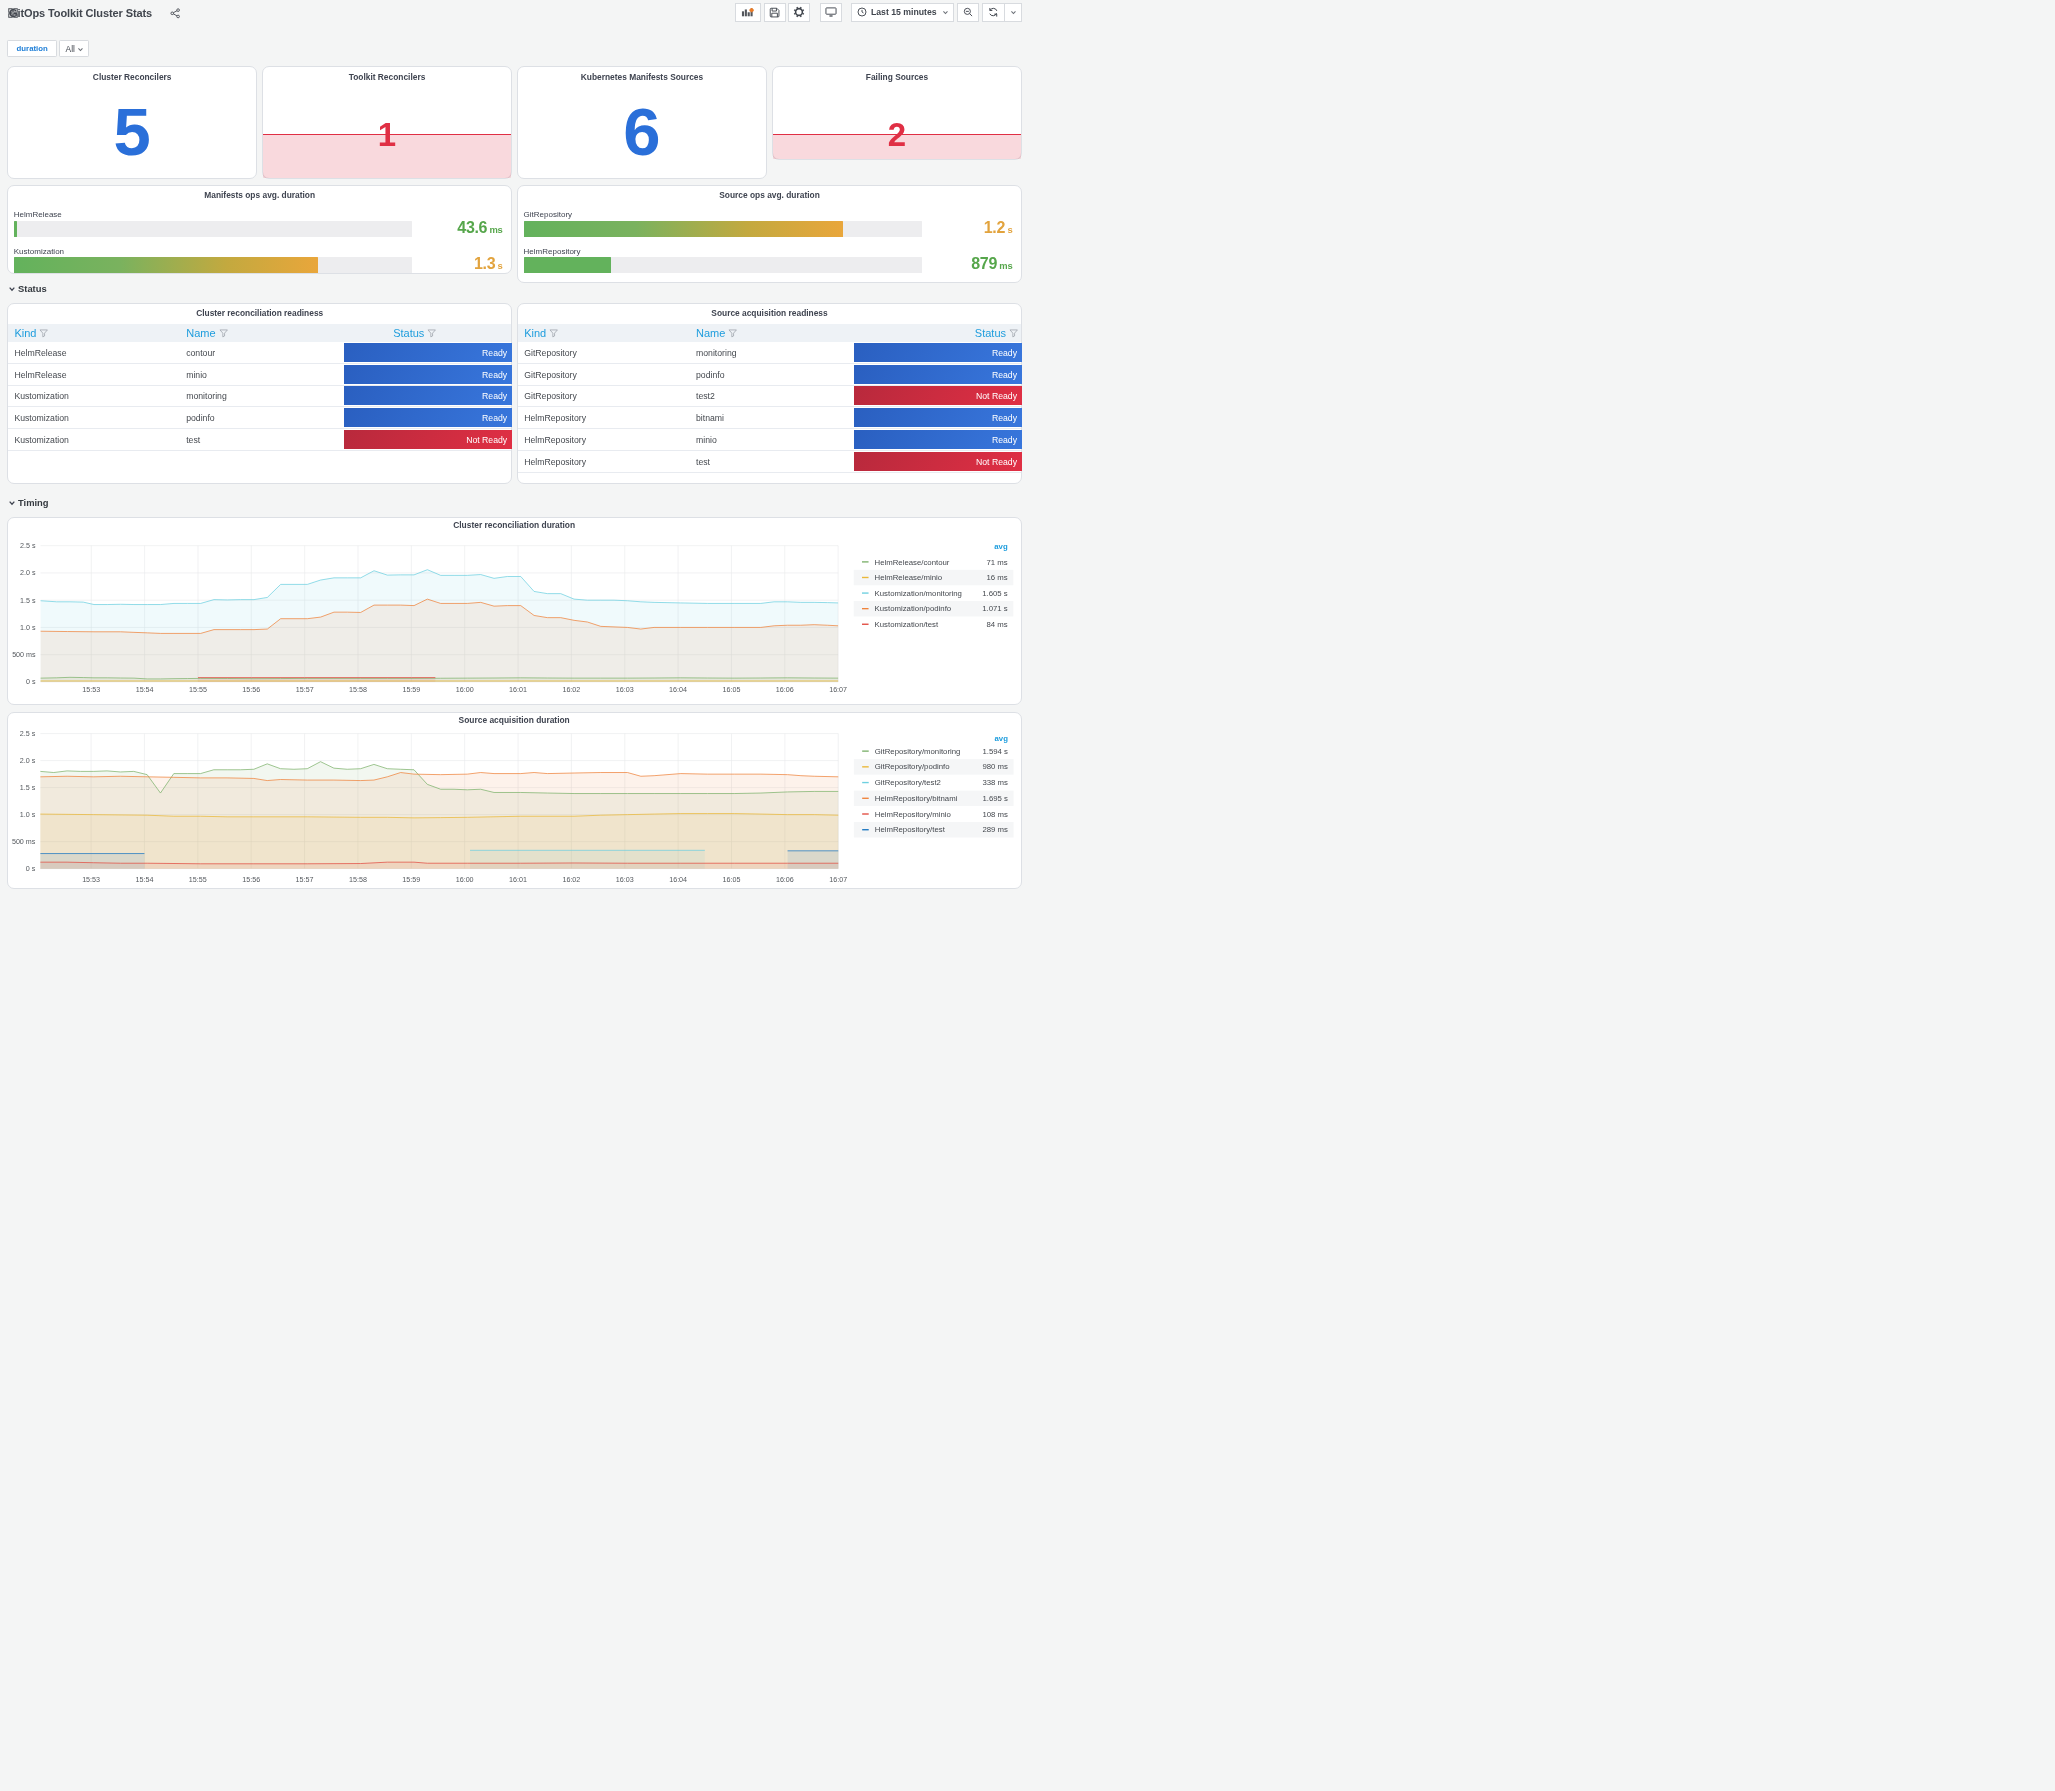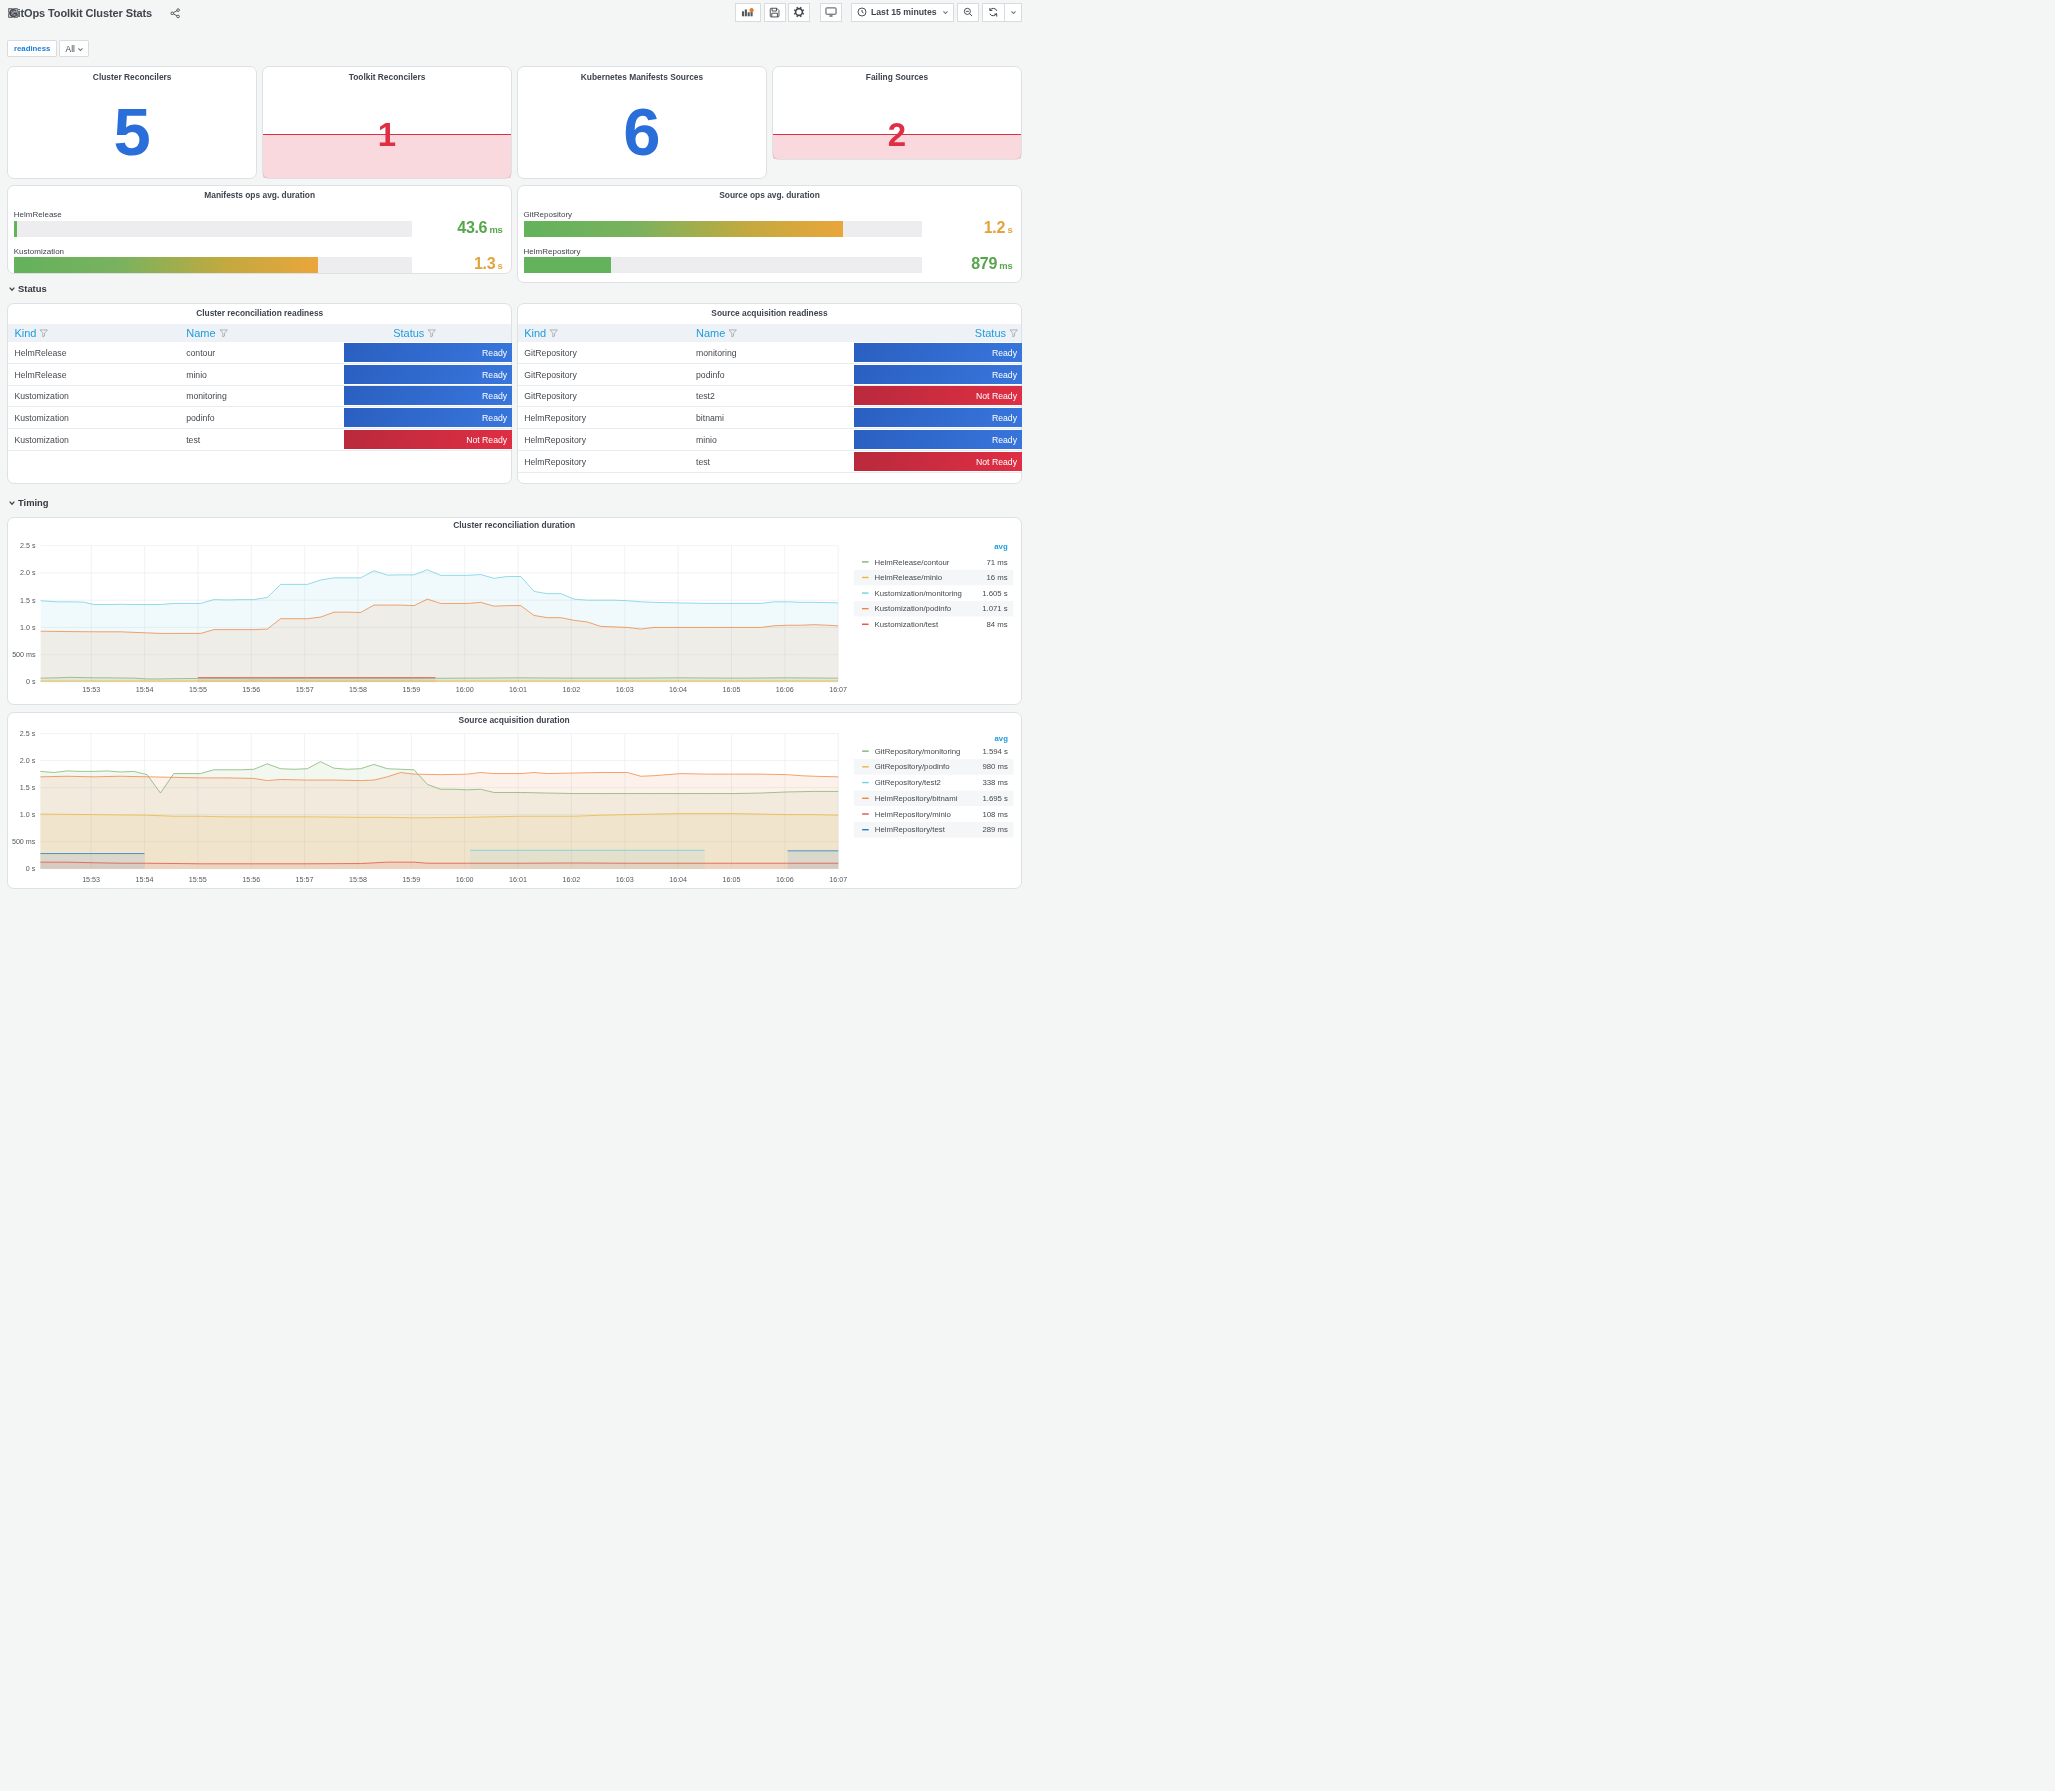--- a/index.html
+++ b/index.html
@@ -106,21 +106,21 @@
       <path d="M3 1.6v3.9h3.9"></path>
       <path d="M2.8 10.8a6 6 0 0 0 11-.8"></path>
       <path d="M14 15.4v-3.9h-3.9"></path>
     </svg>
   </div>
 <div class="btn" style="left:1004px;width:18px;border-left:0.6px solid #d8dbdf">
     <svg width="6.9" height="6.9" viewBox="0 0 12 12" fill="none" stroke="#6a6f76" stroke-width="1.8">
       <path d="M2.5 4l3.5 3.8L9.5 4"></path>
     </svg>
   </div>
-<div class="abs" style="left:7.2px;top:40px;width:50px;height:17px;background:#fff;border:0.6px solid #d8dbdf;border-radius:1.2px;text-align:center;line-height:16px;font-size:7.8px;font-weight:700;color:#2180d8">readiness</div>
+<div class="abs" style="left:7.2px;top:40px;width:50px;height:17px;background:#fff;border:0.6px solid #d8dbdf;border-radius:1.2px;text-align:center;line-height:16px;font-size:7.8px;font-weight:700;color:#2180d8">duration</div>
 <div class="abs" style="left:59px;top:40px;width:30px;height:17px;background:#fff;border:0.6px solid #d8dbdf;border-radius:1.2px;line-height:16px;font-size:8.4px;padding-left:5.6px;color:#41464e">All <span style="display:inline-block;vertical-align:-0.6px"><svg width="6.9" height="6.9" viewBox="0 0 12 12" fill="none" stroke="#6a6f76" stroke-width="1.8">
         <path d="M2.5 4l3.5 3.8L9.5 4"></path>
       </svg></span></div>
 <div class="panel" style="left:7.2px;top:66px;width:250px;height:113px">
     <div class="ptitle">Cluster Reconcilers</div>
     <div class="statval" style="color:#2a6fd9;font-size:67px;top:0;height:129px;line-height:129px">5</div>
   </div>
 <div class="panel" style="left:262px;top:66px;width:250px;height:113px">
     <div class="ptitle">Toolkit Reconcilers</div>
     <div class="spark"></div>

